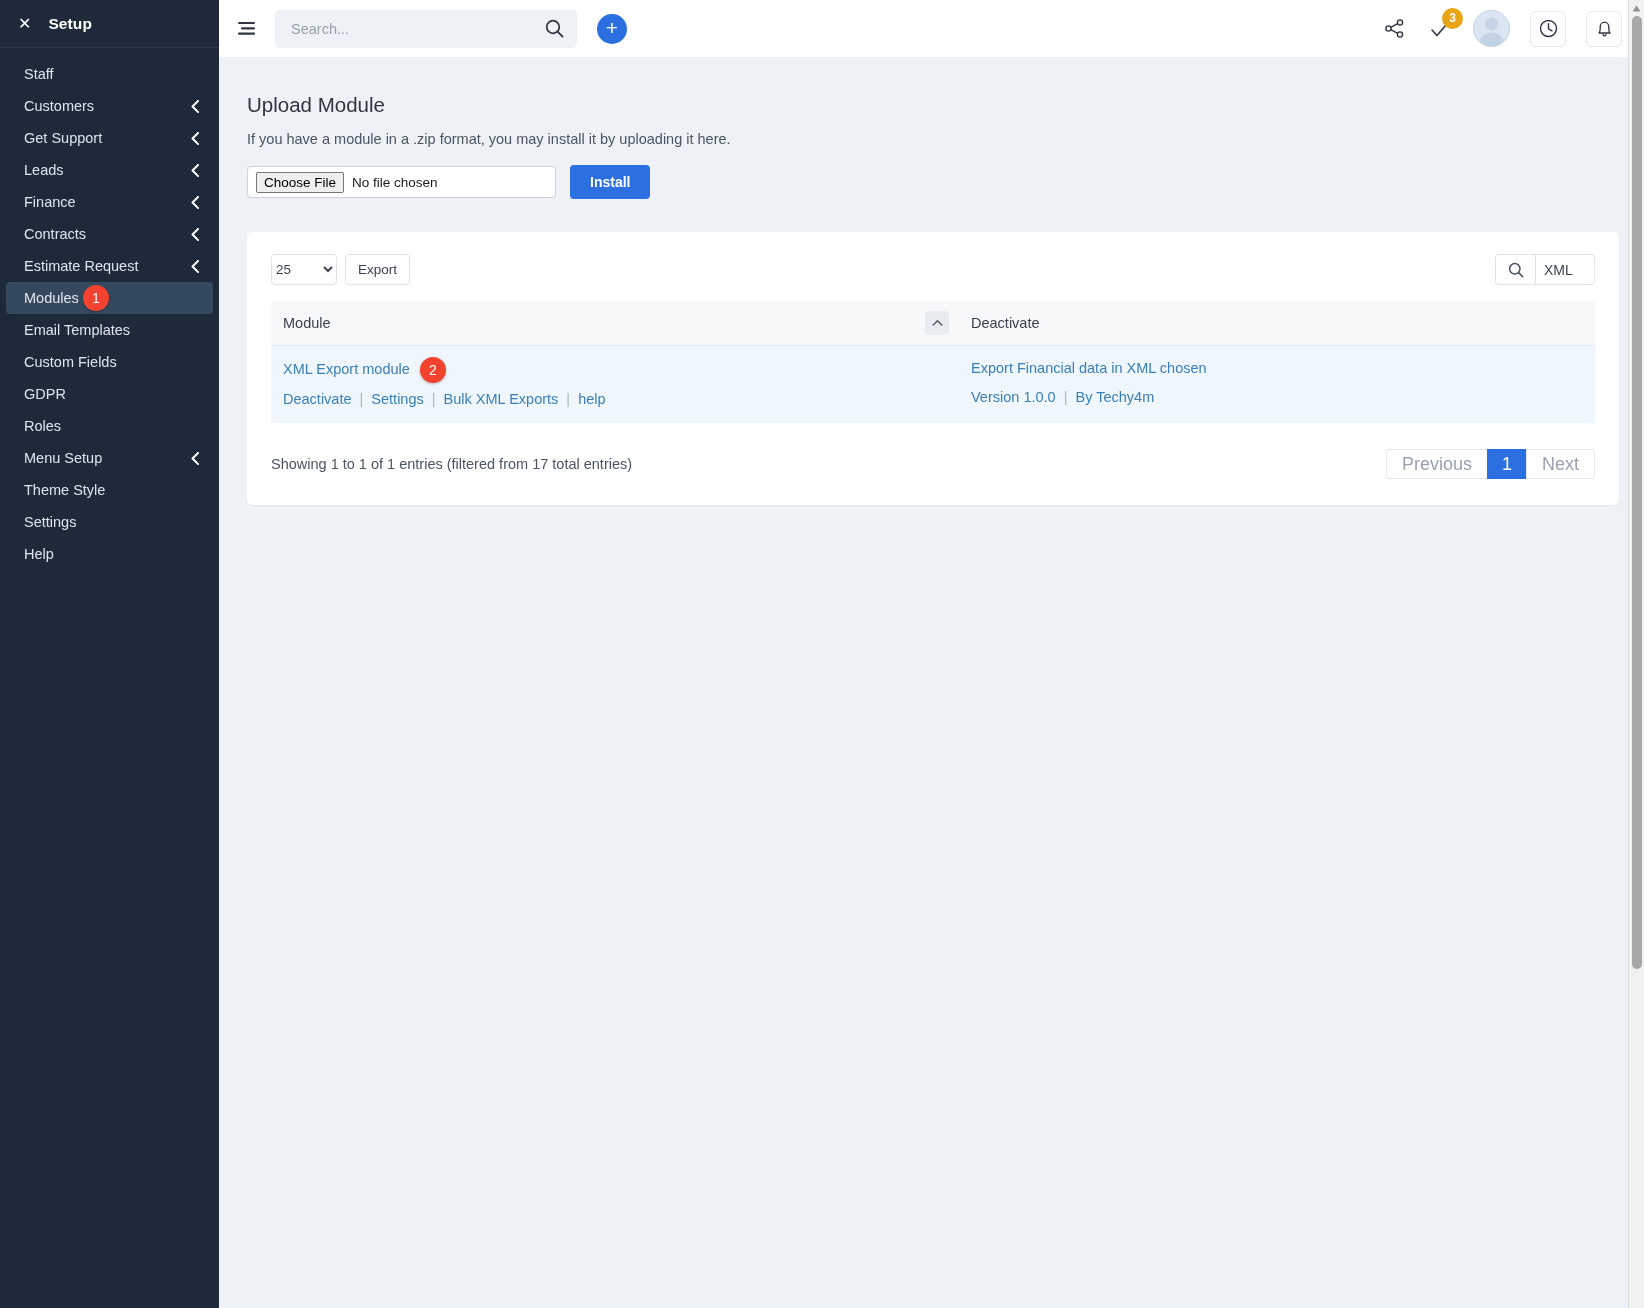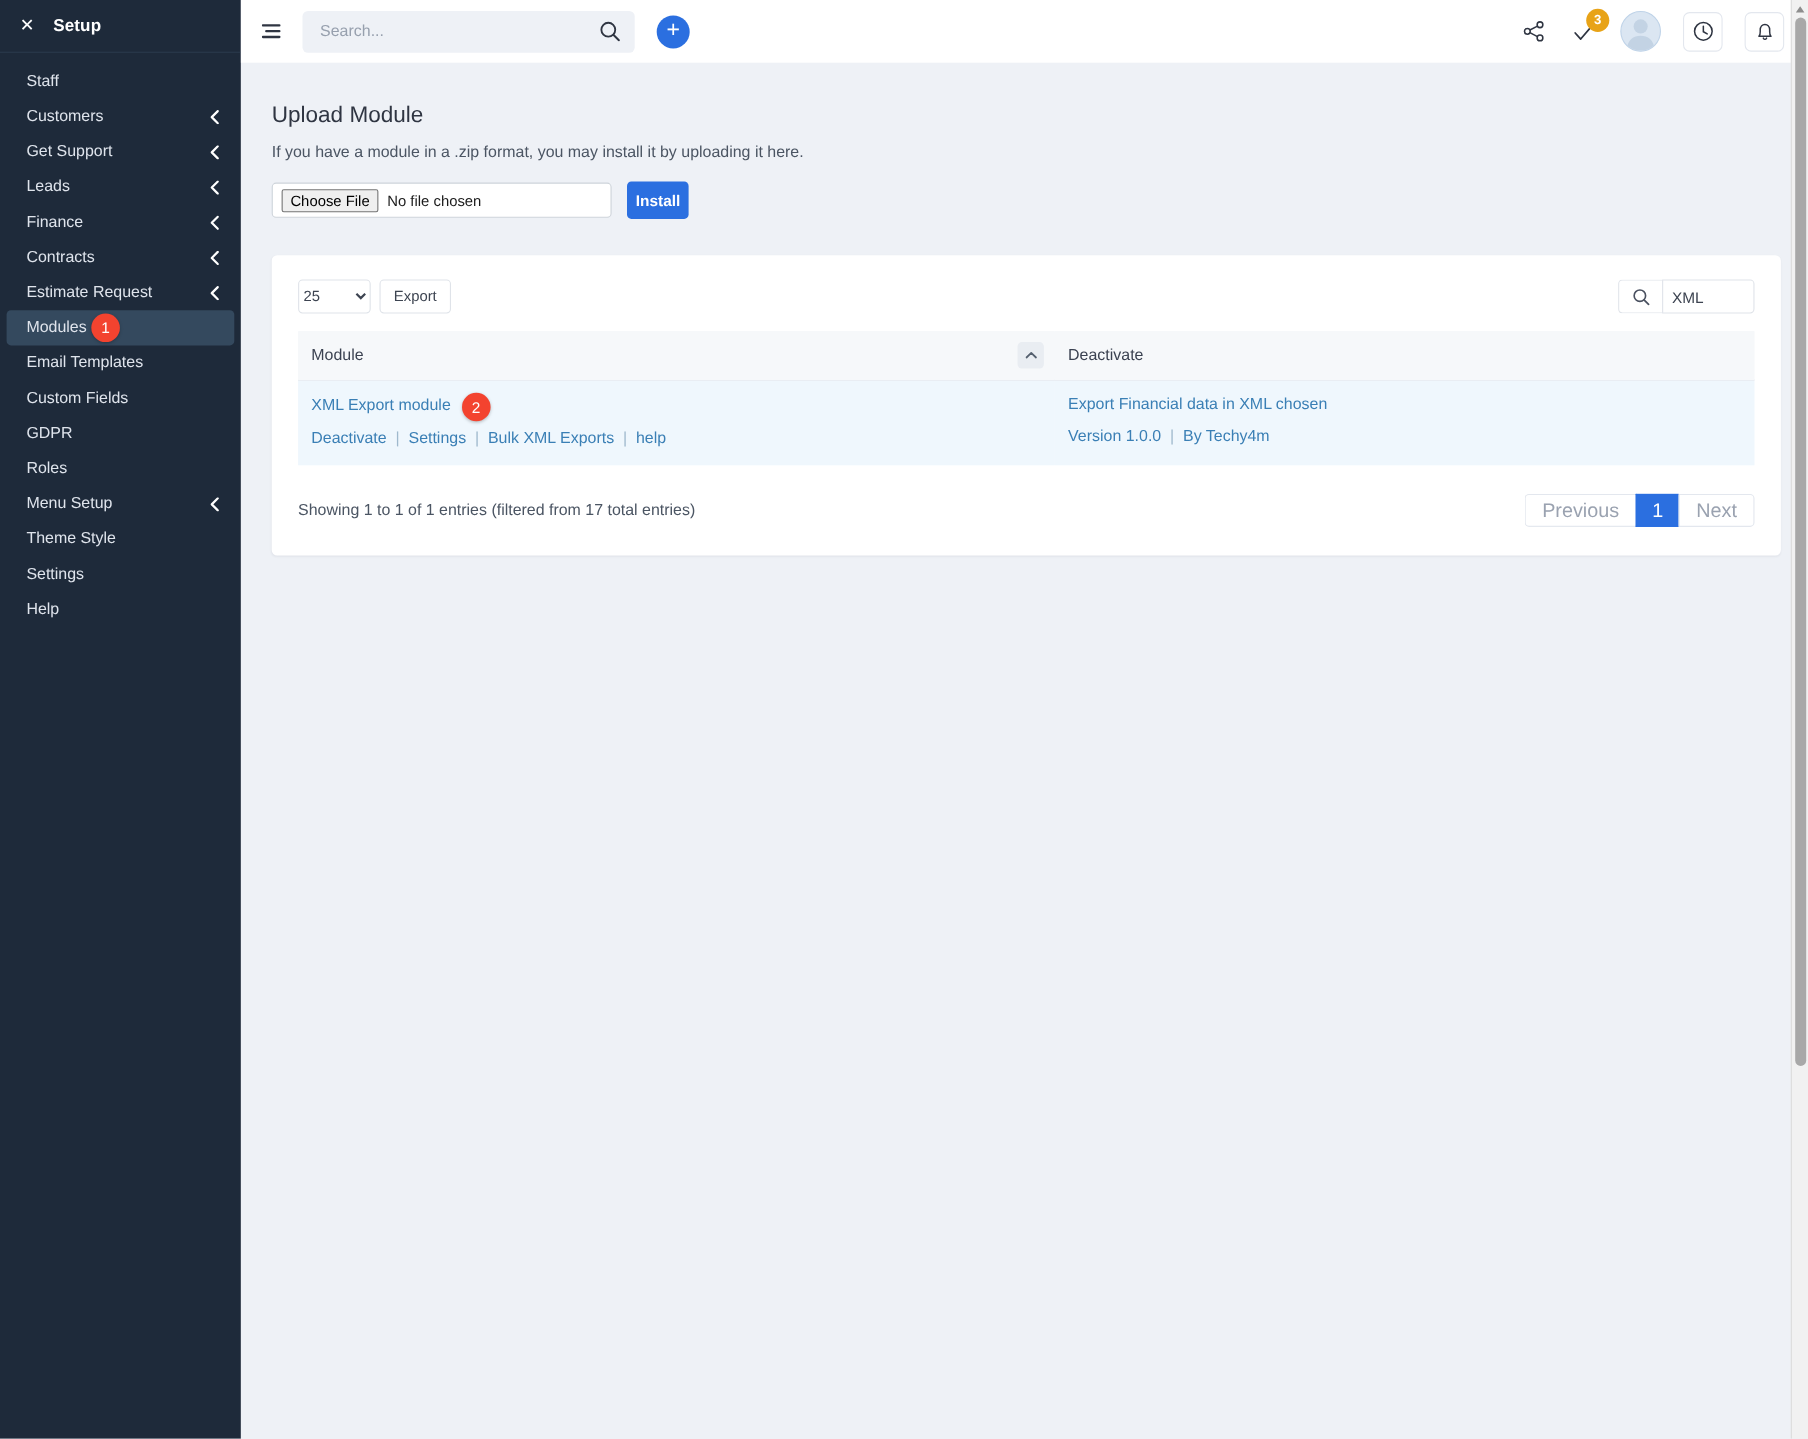--- a/index.html
+++ b/index.html
@@ -109,21 +109,21 @@
     background: #fff; display: flex; align-items: center; padding: 0 8px; gap: 8px;
   }
   .file-btn {
     border: 1px solid #767676; background: #efefef; border-radius: 2px;
     font-size: 13.5px; color: #000; padding: 2px 7px; cursor: pointer;
     font-family: "Liberation Sans", sans-serif;
   }
   .file-name { font-size: 13.5px; color: #1b1b1b; }
   .btn-install {
     background: #2b6fe0; color: #fff; border: none; border-radius: 4px;
-    font-size: 14px; font-weight: 600; padding: 9px 8px; cursor: pointer;
+    font-size: 14px; font-weight: 600; padding: 9px 20px; cursor: pointer;
     font-family: "Liberation Sans", sans-serif;
   }
 
   .card {
     margin: 33px 25px 0 0; background: #fff; border-radius: 5px;
     padding: 22px 24px 26px 24px; box-shadow: 0 1px 2px rgba(16,24,40,.05);
   }
   .card-top { display: flex; align-items: center; }
   .len-select {
     height: 31px; width: 66px; border: 1px solid #dfe3e9; border-radius: 4px;
@@ -135,21 +135,21 @@
     background: #fff; font-size: 13.5px; color: #3d4451; padding: 0 12px; cursor: pointer;
     font-family: "Liberation Sans", sans-serif;
   }
   .tsearch { margin-left: auto; display: flex; align-items: stretch; height: 31px; }
   .tsearch-ico {
     width: 40px; border: 1px solid #dfe3e9; border-right: none;
     border-radius: 4px 0 0 4px; background: #fff;
     display:flex; align-items:center; justify-content:center; cursor: pointer;
   }
   .tsearch-in {
-    width: 84px; border: 1px solid #dfe3e9; border-radius: 0 4px 4px 0;
+    width: 60px; border: 1px solid #dfe3e9; border-radius: 0 4px 4px 0;
     background: #fff; outline: none; font-size: 14px; color: #3d4451; padding: 0 8px;
     font-family: "Liberation Sans", sans-serif;
   }
 
   table.dt { width: 100%; border-collapse: collapse; margin-top: 16px; }
   table.dt thead th {
     background: #f6f8fa; text-align: left; font-size: 14.5px; font-weight: 400;
     color: #3b4251; padding: 14px 12px; border-bottom: 1px solid #e6eaf0;
     position: relative;
   }

